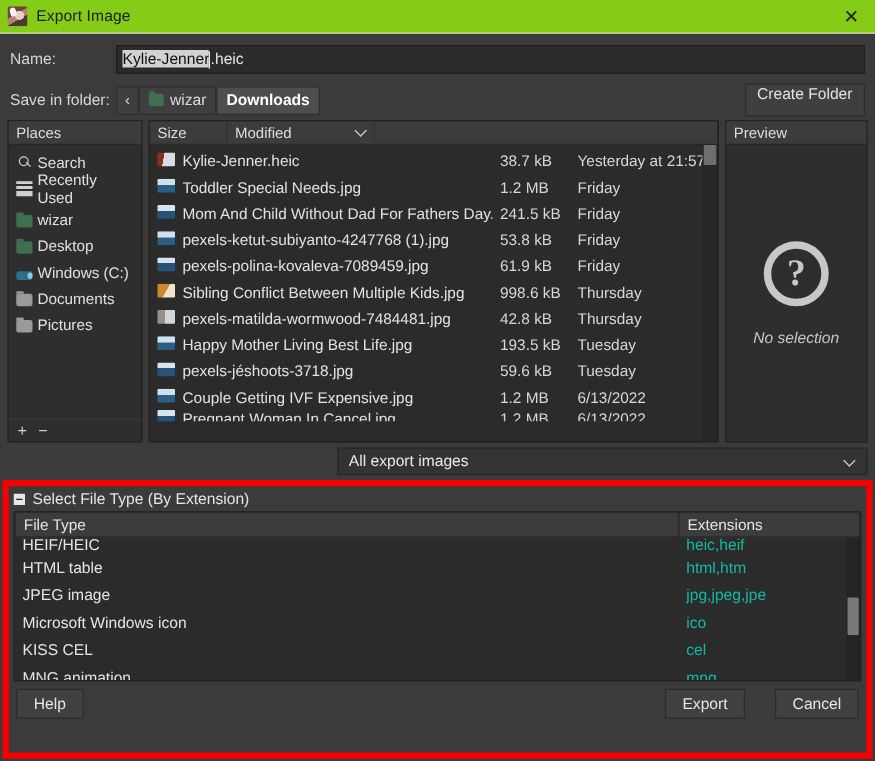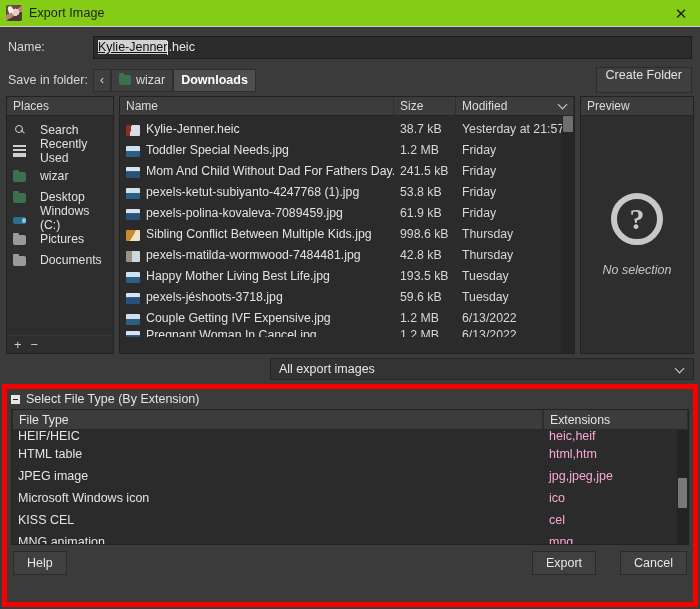--- a/index.html
+++ b/index.html
@@ -37,21 +37,21 @@
   
   .name-row {
     display: flex; align-items: center; height: 30px; padding: 0 8px; margin-top: 5px;
   }
   .name-label { width: 85px; font-size: 12.5px; color: #d6d6d6; }
   .name-input {
     flex: 1; height: 23px; background: #2b2b2b; border: 1px solid #1d1d1d;
     display: flex; align-items: center; padding: 0 4px; font-size: 12.5px;
     color: #e6e6e6; overflow: hidden; white-space: nowrap;
   }
-  .name-sel { background: #d2d2d2; color: #101010; text-decoration: underline; }
+  .name-sel { background: #d2d2d2; color: #101010; }
   .caret { display:inline-block; width:1px; height:14px; background:#e8e8e8; margin:0 0 -2px 0; }
 
   
   .folder-row {
     display: flex; align-items: center; height: 32px; padding: 0 8px; margin-top: 2px;
   }
   .folder-label { width: 85px; font-size: 12.5px; color: #d6d6d6; }
   .crumbs { display: flex; align-items: center; gap: 0px; }
   .crumb-btn {
     background: #3f3f3f; border: 1px solid #2e2e2e; color: #dcdcdc;
@@ -79,21 +79,21 @@
   .places {
     width: 108px; background: #2e2e2e; border: 1px solid #222; display: flex;
     flex-direction: column;
   }
   .col-head {
     height: 19px; background: #3c3c3c; border-bottom: 1px solid #262626;
     font-size: 12px; color: #dcdcdc; display: flex; align-items: center; padding: 0 6px;
   }
   .places-list { flex: 1; padding-top: 3px; }
   .place {
-    height: 21px; display: flex; align-items: center; gap: 14px;
+    height: 21px; display: flex; align-items: center; gap: 4px;
     font-size: 12.2px; color: #e0e0e0; padding: 0 6px;
   }
   .place.sep { margin-top: 4px; }
   .pico { width: 13px; height: 12px; flex: none; position: relative; }
   .pico.search:after {
     content:""; position:absolute; left:2px; top:1px; width:6px; height:6px;
     border:1.4px solid #cfcfcf; border-radius:50%;
   }
   .pico.search:before {
     content:""; position:absolute; left:7px; top:7px; width:5px; height:1.4px;
@@ -139,21 +139,21 @@
   .h-mod  { width: 118px; position: relative; }
   .h-mod .chev { position: absolute; right: 5px; top: 4px; }
   .chev { width: 9px; height: 9px; display:inline-block; position: relative; }
   .chev:after {
     content:""; position:absolute; left:0; top:0; width:6px; height:6px;
     border-right:1.6px solid #d4d4d4; border-bottom:1.6px solid #d4d4d4;
     transform: rotate(45deg);
   }
   .fl-body { flex: 1; overflow: hidden; padding-top: 2px; }
   .frow { display: flex; height: 21px; align-items: center; }
-  .c-name { flex: 1; display: flex; align-items: flex-end; gap: 6px; padding-left: 6px;
+  .c-name { flex: 1; display: flex; align-items: flex-start; gap: 6px; padding-left: 6px;
             font-size: 12.3px; color: #e2e2e2; white-space: nowrap; overflow: hidden; }
   .c-size { width: 62px; font-size: 12.3px; color: #d7d7d7; padding-left: 6px; }
   .c-mod  { width: 118px; font-size: 12.3px; color: #d7d7d7; padding-left: 6px; }
   .thumb { width: 14px; height: 11px; flex: none; border-radius: 1px; }
   .t-a { background: linear-gradient(100deg,#8c2f22 0 35%, #d8dde2 36% 100%); }
   .t-b { background: linear-gradient(180deg,#cfe0ee 0 45%, #2c5f84 46% 100%); }
   .t-c { background: linear-gradient(180deg,#d6e4f0 0 40%, #27537a 41% 100%); }
   .t-d { background: linear-gradient(120deg,#c98a2e 0 50%, #efe3cd 51% 100%); }
   .t-e { background: linear-gradient(90deg,#9c8f86 0 40%, #cfd6dc 41% 100%); }
   .fl-scroll {
@@ -207,21 +207,21 @@
   .ft-head { display: flex; height: 20px; background: #3c3c3c; border-bottom: 1px solid #2a2a2a; }
   .ft-head > div {
     font-size: 12.3px; color: #e4e4e4; display: flex; align-items: center; padding: 0 6px;
     border: 1px solid #2e2e2e; border-top: none; border-bottom: none;
   }
   .ft-h1 { flex: 1; }
   .ft-h2 { width: 145px; }
   .ft-body { flex: 1; overflow: hidden; }
   .ftrow { display: flex; height: 22px; align-items: center; }
   .ft-c1 { flex: 1; font-size: 12.5px; color: #e4e4e4; padding-left: 6px; }
-  .ft-c2 { width: 145px; font-size: 12.5px; color: #f9a8d4; padding-left: 6px; }
+  .ft-c2 { width: 145px; font-size: 12.5px; color: #14b8a6; padding-left: 6px; }
   .ftrow.clipped { height: 13px; align-items: flex-end; overflow: hidden; }
   .ft-scroll {
     position: absolute; right: 0; top: 20px; bottom: 0; width: 11px; background: #242424;
   }
   .ft-thumb { position: absolute; left: 1px; top: 48px; width: 9px; height: 30px; background: #787878; border-radius: 1px; }
 
   .btn-row { display: flex; align-items: center; padding: 6px 6px 0 6px; }
   .btn {
     background: #404040; border: 1px solid #2b2b2b; color: #e6e6e6;
     font-size: 12.5px; height: 24px; padding: 0 13px; display: flex;
@@ -284,36 +284,35 @@
         <div class="place">
           <span class="pico folder"></span>
           <span>Desktop</span>
         </div>
         <div class="place">
           <span class="pico drive"></span>
           <span>Windows (C:)</span>
         </div>
         <div class="place">
           <span class="pico folder2"></span>
+          <span>Documents</span>
+        </div>
+        <div class="place">
+          <span class="pico folder2"></span>
           <span>Pictures</span>
-        </div>
-        <div class="place">
-          <span class="pico folder2"></span>
-          <span>Documents</span>
         </div>
       </div>
       <div class="places-foot">
         <span>+</span>
         <span>−</span>
       </div>
     </div>
 
     <div class="filelist">
       <div class="fl-head">
-        <div class="h-name">Name</div>
         <div class="h-size">Size</div>
         <div class="h-mod">
           <span>Modified</span>
           <span class="chev"></span>
         </div>
       </div>
       <div class="fl-body">
         <div class="frow">
           <div class="c-name">
               <span class="thumb t-a"></span>

